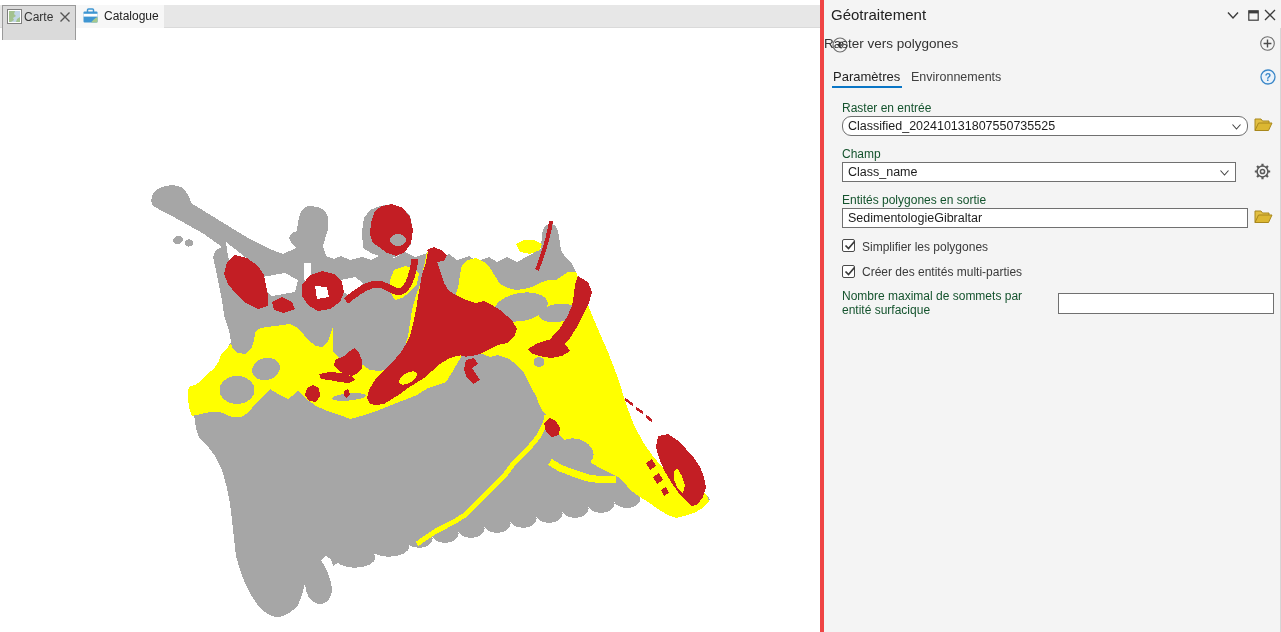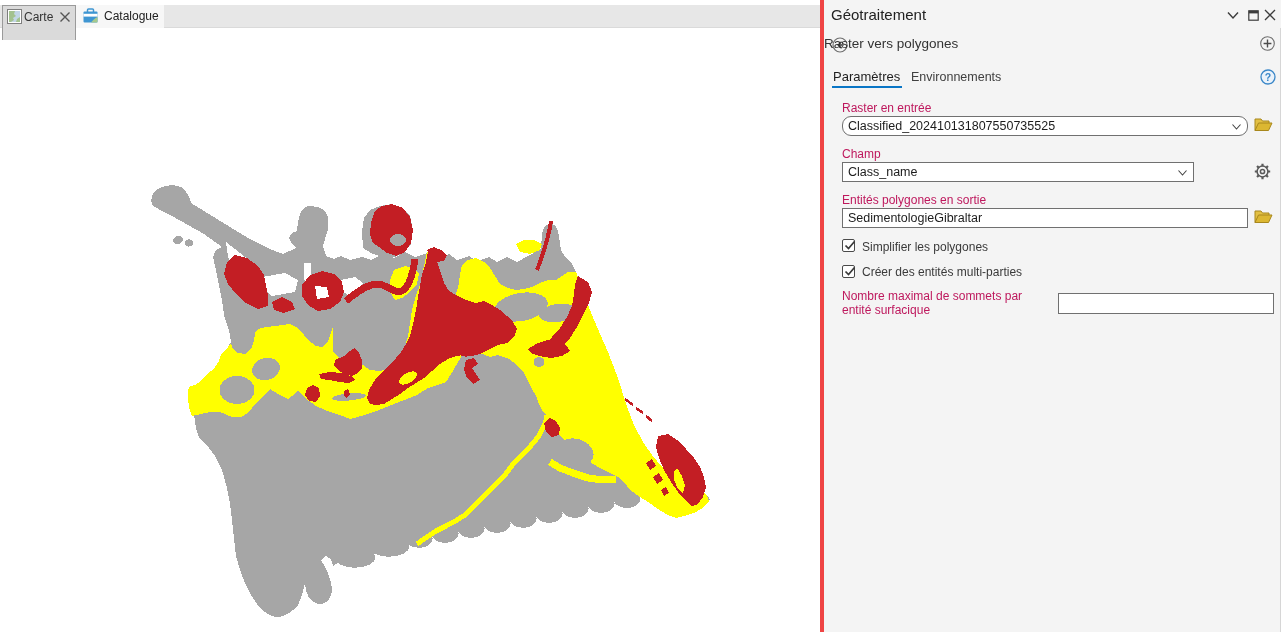--- a/index.html
+++ b/index.html
@@ -4,21 +4,21 @@
  font-family:"Liberation Sans",sans-serif;background:#fff;}
 *{box-sizing:border-box;}
 #maparea{position:absolute;left:0;top:0;width:820px;height:632px;background:#fff;}
 #tabstrip{position:absolute;left:0;top:5px;width:820px;height:23px;background:#e7e7e7;border-bottom:1px solid #dadada;z-index:5;}
 #tab1{position:absolute;left:2px;top:0;width:74px;height:35px;background:#dadada;border:1px solid #9a9a9a;border-bottom:none;}
 #tab1 .txt{position:absolute;left:21px;top:4px;font-size:12px;color:#333;}
 #tab2{position:absolute;left:76px;top:0;width:88px;height:23px;background:#f7f7f7;}
 #tab2 .txt{position:absolute;left:28px;top:4px;font-size:12px;color:#222;}
 #panel{position:absolute;left:820px;top:0;width:461px;height:632px;background:#f4f4f4;border-left:4px solid #ef4444;}
 #panel .abs{position:absolute;}
-.lbl{position:absolute;font-size:12px;color:#be185d;white-space:nowrap;}
+.lbl{position:absolute;font-size:12px;color:#14532d;white-space:nowrap;}
 .inp{position:absolute;background:#fff;border:1px solid #707070;height:20px;}
 .inp .t{position:absolute;left:5px;top:2px;font-size:12.5px;color:#1c1c1c;white-space:nowrap;}
 .cb{position:absolute;width:13px;height:13px;background:#fff;border:1.5px solid #4a4a4a;border-radius:2px;}
 </style></head><body>
 <div id="maparea">
 <svg width="820" height="632" viewBox="0 0 820 632" style="position:absolute;left:0;top:0;" shape-rendering="crispEdges">
 <path d="M152,205 C150,197 153,191 160,188 C165,185 174,184 181,187 C186,190 190,197 191,203 L217,219 248,238 270,249 283,254 L296,248 292,244 289,238 292,233 297,231 298,222 300,214 C302,209 306,206 310,206 L317,207 C323,208 327,212 328,218 L328,229 323,246 L326,256 334,259 341,256 350,260 362,257 371,260 383,254 394,258 405,252 415,257 427,253 437,258 449,254 457,260 469,256 477,261 489,257 497,262 507,257 517,262 528,256 L541,249 542,234 C543,227 546,224 551,224 C556,224 558,229 559,237 L561,250 L565,257 572,264 576,272 L585,298 597,327 608,352 618,378 627,407 634,425 L643,442 652,455 663,468 676,478 690,486 701,491 707,495 C710,498 710,500 709,501 L703,508 694,513 684,516 676,518 L668,515 658,509 648,502 640,497 A13.2,9 0 0,1 614,501 A13.2,9 0 0,1 588,506 A13.2,9 0 0,1 562,511 A13.2,9 0 0,1 536,516 A13.2,9 0 0,1 510,521 A13.2,9 0 0,1 484,526 A13.2,9 0 0,1 458,531 A13.2,9 0 0,1 432,536 A13.2,9 0 0,1 406,541 A17.9,9 0 0,1 372,552 A17.9,9 0 0,1 338,563 L333,566 331,559 326,556 321,560 C326,568 331,578 332,589 C332,597 328,602 322,604 C315,605 309,600 306,591 L305,582 C304,588 302,597 298,605 C293,611 287,615 280,617 C272,618 264,613 257,604 C250,595 244,582 240,570 L236,556 234,538 232,520 230,504 227,488 222,470 215,456 206,444 199,438 196,428 194,415 190,404 188,395 L188,390 190,386 195,385 201,381 208,373 213,370 219,361 221,355 228,347 231,342 L229,330 224,315 222,300 219,285 216,270 213,257 216,250 222,247 L204,234 188,225 172,216 160,210 Z" fill="#a6a6a6"></path>
 <polygon points="226.0,242.0 254.0,264.0 258.0,272.0 236.0,277.0 228.0,257.0" fill="#ffffff"></polygon>
 <polygon points="262.0,277.0 285.0,273.0 298.0,280.0 295.0,292.0 272.0,296.0 263.0,288.0" fill="#ffffff"></polygon>
 <polygon points="304.0,263.0 311.0,263.0 312.0,296.0 305.0,296.0" fill="#ffffff"></polygon>
@@ -127,21 +127,21 @@
    <svg style="position:absolute;right:6px;top:7px" width="9" height="6" viewBox="0 0 9 6">
         <path d="M0.5,0.5 L4.5,5 8.5,0.5" stroke="#444" stroke-width="1.1" fill="none"></path>
       </svg>
  </div>
  <svg class="abs" style="left:430px;top:117px" width="19" height="15" viewBox="0 0 19 15">
   <path d="M1,13.5 L1,2 L7,2 L8.5,4 L15,4 L15,6" fill="#e3c044" stroke="#a8871c" stroke-width="1"></path>
   <path d="M1,13.5 L4.5,6 L18,6 L14.5,13.5 Z" fill="#dcb732" stroke="#a8871c" stroke-width="1"></path>
  </svg>
 
  <div class="lbl" style="left:18px;top:147px;">Champ</div>
- <div class="inp" style="left:18px;top:162px;width:352px;padding-left:36px;">
+ <div class="inp" style="left:18px;top:162px;width:394px;padding-left:36px;">
    <span class="t">Class_name</span>
    <svg style="position:absolute;right:6px;top:7px" width="9" height="6" viewBox="0 0 9 6">
         <path d="M0.5,0.5 L4.5,5 8.5,0.5" stroke="#444" stroke-width="1.1" fill="none"></path>
       </svg>
  </div>
  <svg class="abs" style="left:430px;top:163px" width="17" height="17" viewBox="0 0 17 17">
   <g fill="none" stroke="#5a5a5a" stroke-width="1.5">
    <circle cx="8.5" cy="8.5" r="5.4"></circle>
    <circle cx="8.5" cy="8.5" r="2.1"></circle>
   </g>

